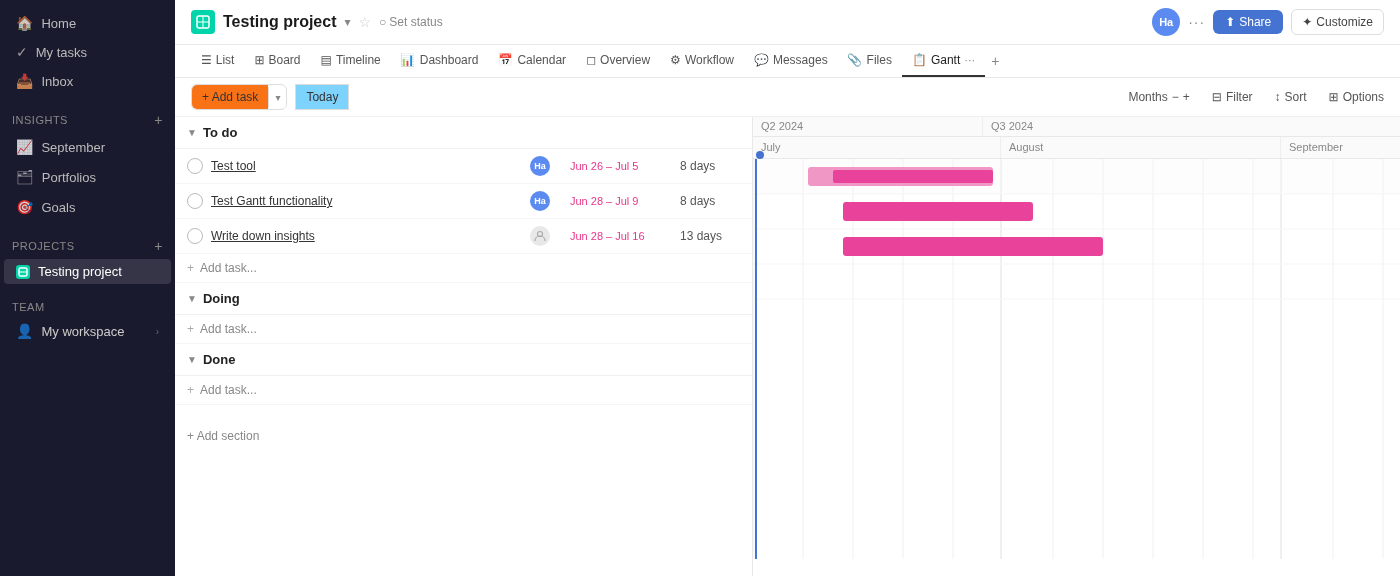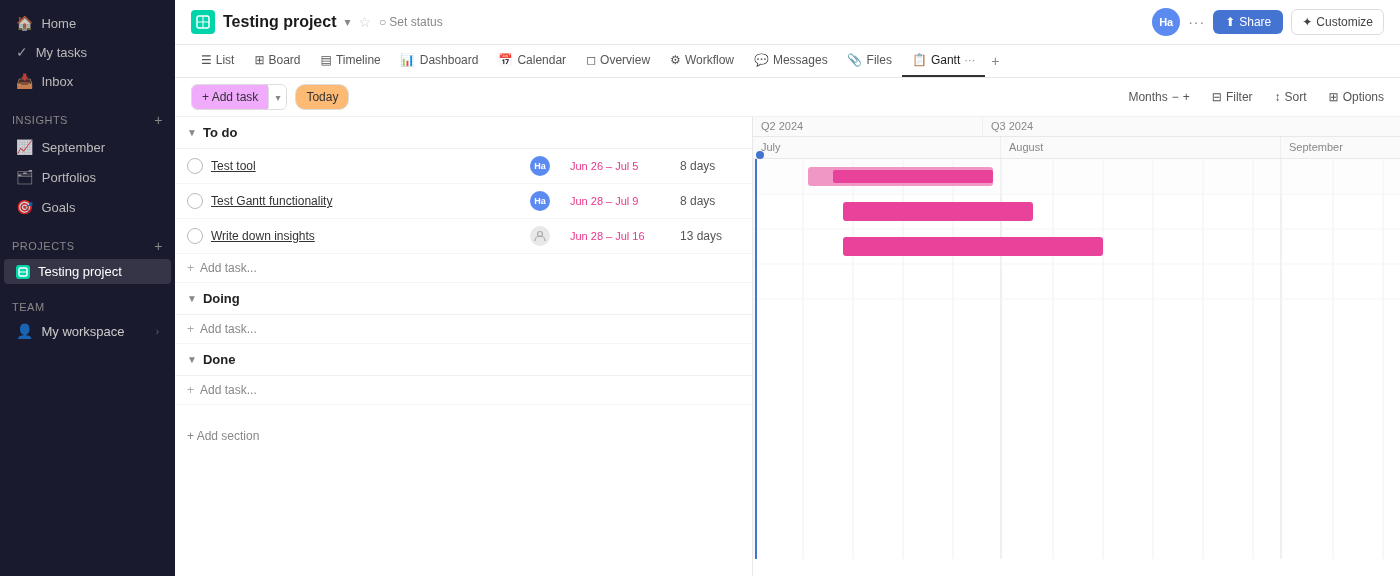--- a/index.html
+++ b/index.html
@@ -203,43 +203,43 @@
     .btn-add-task {
       display: flex;
       align-items: center;
       gap: 0;
       border: 1px solid #ddd;
       border-radius: 6px;
       overflow: hidden;
       cursor: pointer;
     }
     .btn-add-task-main {
-      background: #f0abfc;
+      background: #f97316;
       border: none;
       padding: 5px 10px;
       font-size: 12px;
       color: #333;
       cursor: pointer;
       display: flex;
       align-items: center;
       gap: 4px;
     }
     .btn-add-task-dropdown {
       background: #fff;
       border: none;
       border-left: 1px solid #ddd;
       padding: 5px 6px;
       cursor: pointer;
       color: #888;
       font-size: 10px;
     }
     .btn-today {
-      background: #fdba74;
+      background: #7dd3fc;
       border: 1px solid #ddd;
-      border-radius: 10px;
+      border-radius: 0;
       padding: 5px 10px;
       font-size: 12px;
       color: #333;
       cursor: pointer;
     }
     .toolbar-right-controls {
       display: flex;
       align-items: center;
       gap: 22px;
       font-size: 12px;

